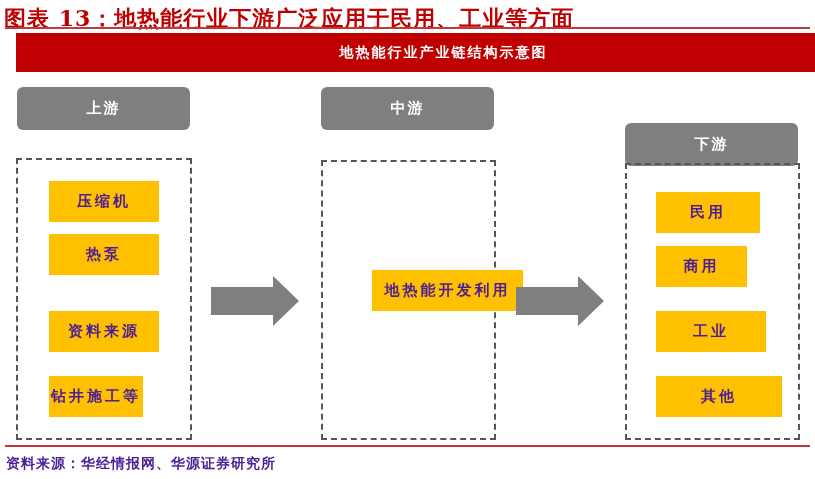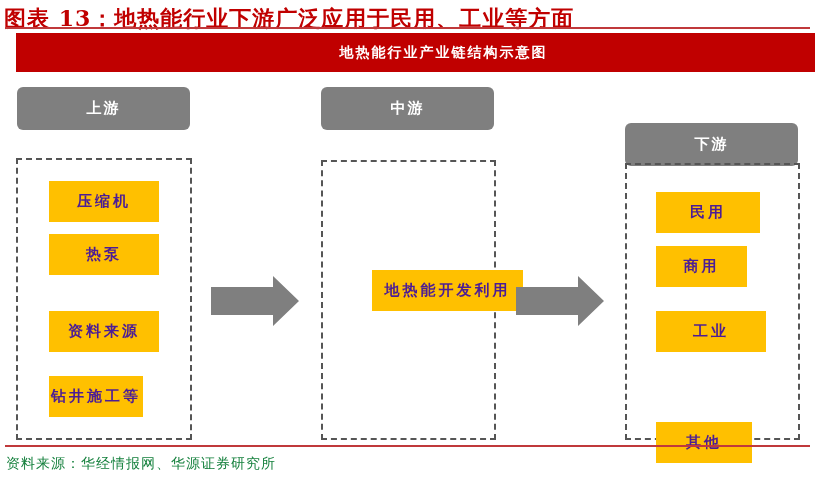--- a/index.html
+++ b/index.html
@@ -9,21 +9,21 @@
   .fig-title { left:4px; top:4px; font-size:22px; font-weight:bold; color:#c00000; letter-spacing:1px; white-space:nowrap; }
   .rule { left:5px; width:805px; height:2px; background:#c0393b; }
   .banner { left:16px; top:33px; width:783px; height:39px; background:#c00000; color:#fff;
             display:flex; align-items:center; justify-content:center; font-size:14px; font-weight:bold; letter-spacing:2px;padding-left:36px; }
   .stage { width:173px; height:43px; background:#7f7f7f; border-radius:6px; color:#ffffff; top:87px;
            display:flex; align-items:center; justify-content:center; font-size:15px; font-weight:bold; letter-spacing:2px; }
   .dash { border:2px dashed #555; box-sizing:border-box; }
   .item { background:#ffc000; color:#4c1d95; display:flex; align-items:center; justify-content:center;
           font-size:15px; font-weight:bold; letter-spacing:3px; height:41px; }
   .arrow { width:88px; height:50px; }
-  .source { left:6px; top:455px; font-size:14px; color:#15803d; letter-spacing:1px; white-space:nowrap; }
+  .source { left:6px; top:455px; font-size:14px; color:#4c1d95; letter-spacing:1px; white-space:nowrap;font-weight:bold; }
 </style>
 </head>
 <body>
 
 <div class="abs fig-title">图表 13：地热能行业下游广泛应用于民用、工业等方面</div>
 <div class="abs rule" style="top:27px;"></div>
 
 <div class="abs banner">
   <span>地热能行业产业链结构示意图</span>
 </div>
@@ -67,18 +67,18 @@
 <div class="abs dash" style="left:625px; top:163px; width:175px; height:277px;"></div>
 <div class="abs item" style="left:656px; top:192px; width:104px;">
     <span>民用</span>
   </div>
 <div class="abs item" style="left:656px; top:246px; width:91px;">
     <span>商用</span>
   </div>
 <div class="abs item" style="left:656px; top:311px; width:110px;justify-content:center;">
     <span>工业</span>
   </div>
-<div class="abs item" style="left:656px; top:376px; width:96px;margin-top:46px;">
+<div class="abs item" style="left:656px; top:376px; width:126px;">
     <span>其他</span>
   </div>
 
 <div class="abs rule" style="top:445px;"></div>
 <div class="abs source">资料来源：华经情报网、华源证券研究所</div>
 
 </body></html>

